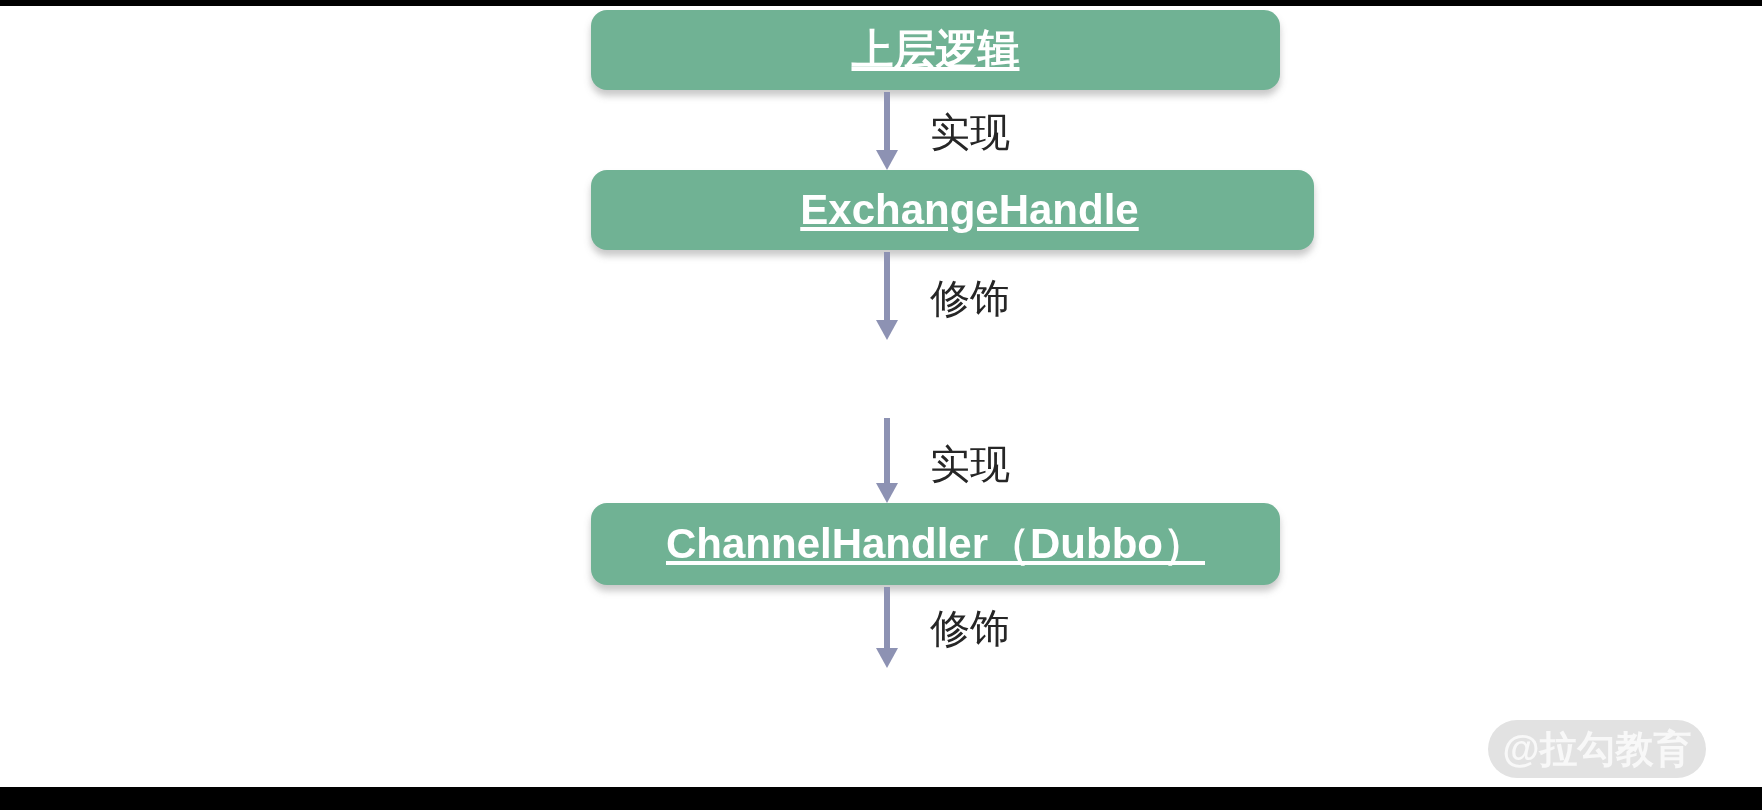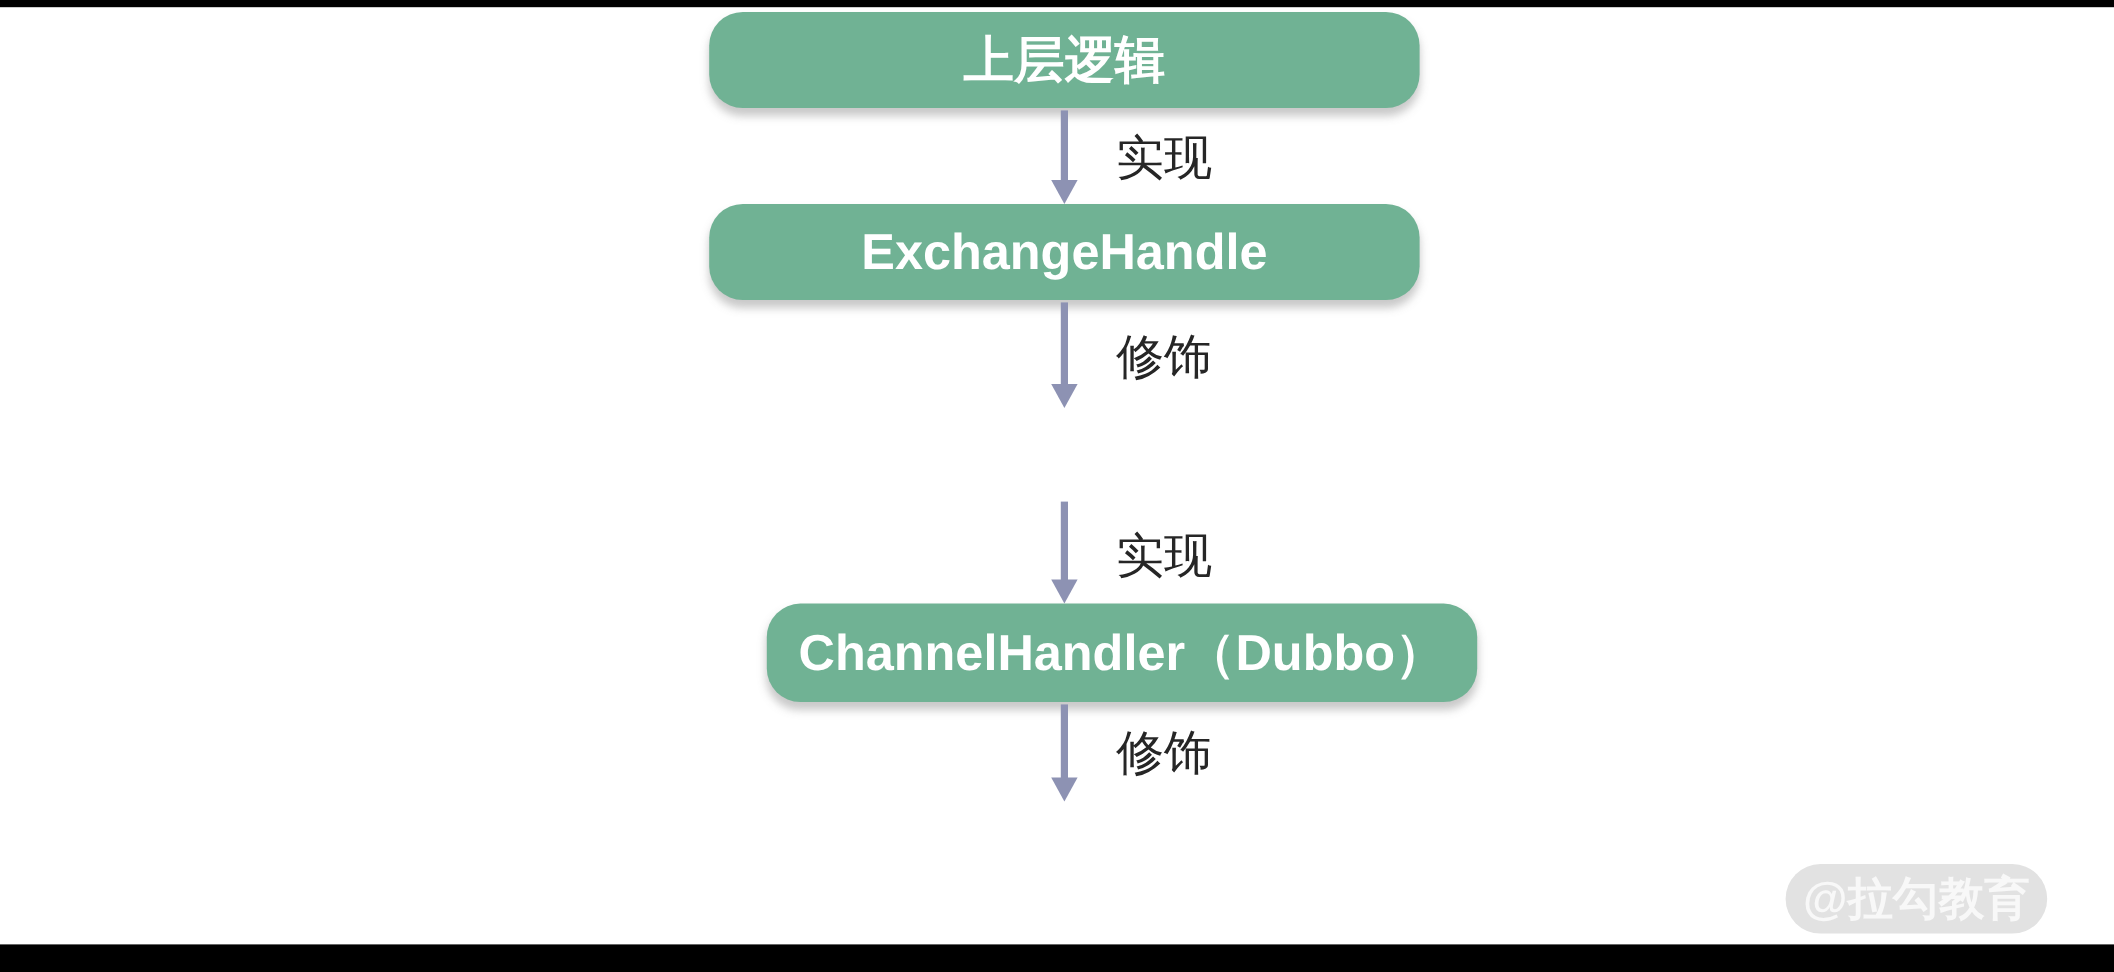--- a/index.html
+++ b/index.html
@@ -19,32 +19,33 @@
     left: 0;
     width: 1762px;
     background: var(--bar-color, #000);
   }
   .bar.top { top: 0; height: 6px; }
   .bar.bottom { top: 787px; height: 23px; }
 
   .node {
     position: absolute;
     left: 591px;
-    width: 592px;
+    width: 689px;
     background: var(--box-green, #70b294);
-    border-radius: 28px;
+    border-radius: 16px;
     box-shadow: 0 6px 7px rgba(100,100,100,0.35);
     display: flex;
     align-items: center;
     justify-content: center;
     text-align: center;
     color: var(--box-text, #fff);
     font-weight: bold;
     font-size: 42px;
     line-height: 1.25;
+    text-decoration: underline;
   }
   .node.two-line { font-size: 40px; white-space: pre-line; }
 
   .edge {
     position: absolute;
     left: 876px;
     width: 22px;
   }
   .edge .shaft {
     position: absolute;
@@ -89,24 +90,24 @@
 </style>
 </head>
 <body>
 
 <div class="stage">
 
   <div class="bar top"></div>
 
   <div class="node" style="top:10px; height:80px;">上层逻辑</div>
 
-  <div class="node" style="top:170px; height:80px;">ExchangeHandle</div>
+  <div class="node" style="top:170px; height:80px;padding-left:34px;">ExchangeHandle</div>
 
 
-  <div class="node" style="top:503px; height:82px;margin-left:48px;">ChannelHandler（Dubbo）</div>
+  <div class="node" style="top:503px; height:82px;">ChannelHandler（Dubbo）</div>
 
 
   <div class="edge" style="top:92px; height:78px;">
     <div class="shaft" style="height:60px;"></div>
     <div class="head"></div>
   </div>
   <div class="edge-label" style="top:110px;">实现</div>
 
   <div class="edge" style="top:252px; height:88px;">
     <div class="shaft" style="height:70px;"></div>

